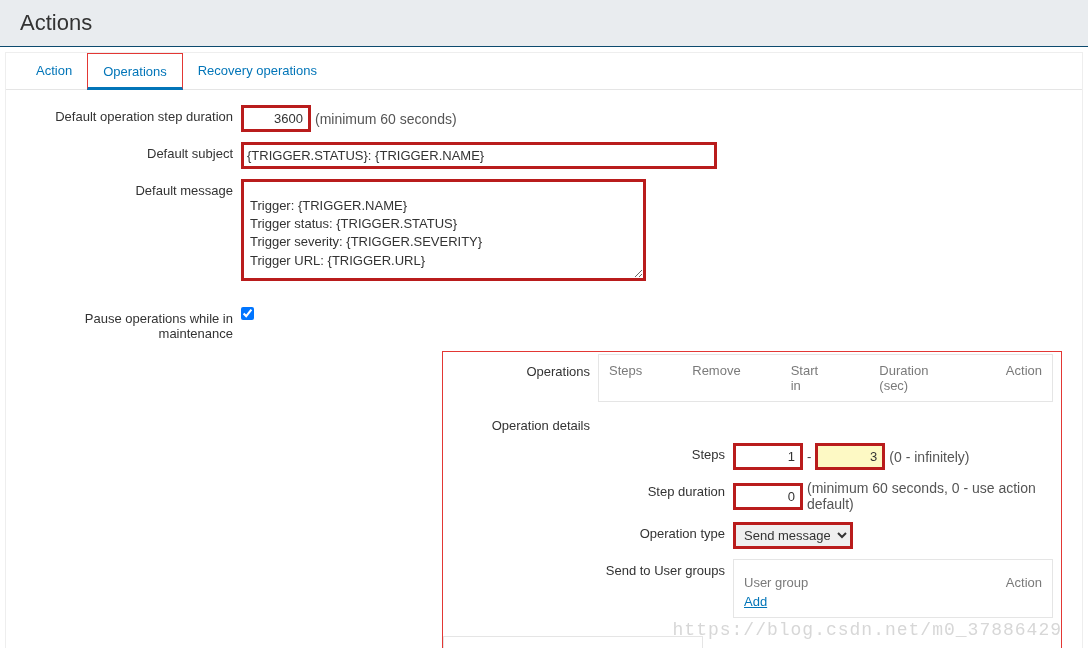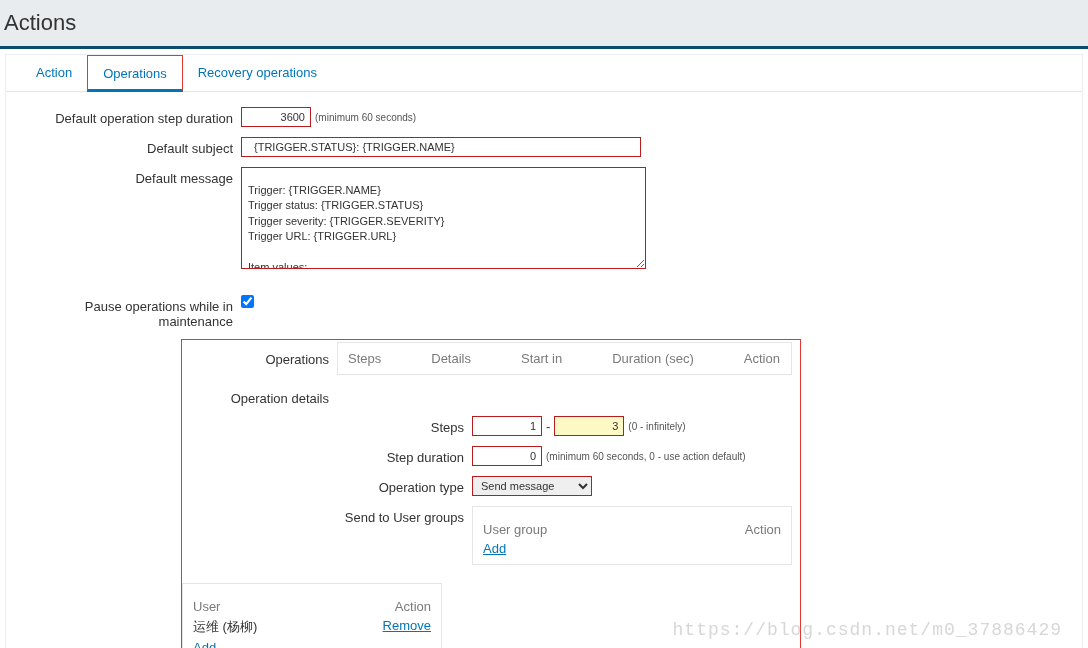--- a/index.html
+++ b/index.html
@@ -5,22 +5,22 @@
   * { box-sizing: border-box; }
   body {
     margin: 0;
     font-family: Arial, Helvetica, sans-serif;
     font-size: 13px;
     color: #333;
     background: #fff;
   }
   .header-bar {
     background: #e9ecef;
-    padding: 10px 4px;
-    border-bottom: 3px solid #0c4a6e;
+    padding: 10px 20px;
+    border-bottom: 1px solid #0c4a6e;
   }
   .header-bar h1 {
     margin: 0;
     font-size: 22px;
     font-weight: 400;
     color: #333;
   }
   .content {
     background: #fff;
     margin: 5px;
@@ -49,51 +49,52 @@
     position: relative;
     margin-bottom: -1px;
   }
   .form-area {
     padding: 15px 20px 20px 20px;
   }
   .form-row {
     display: flex;
     align-items: flex-start;
     margin-bottom: 10px;
+    justify-content: flex-end;
   }
   .form-label {
     width: 215px;
     text-align: right;
     padding-right: 8px;
     padding-top: 4px;
     font-size: 13px;
     color: #333;
   }
   .form-value {
     flex: 1;
     display: flex;
     align-items: center;
     gap: 4px;
   }
   input[type="text"].short { width: 70px; text-align: right; padding: 3px 5px; }
-  input[type="text"].med { width: 400px; padding: 3px 12px; }
+  input[type="text"].med { width: 476px; padding: 3px 3px; }
   input[type="text"], textarea, select {
-    border: 1px solid #b91c1c;
-    font-size: 11px;
+    border: 3px solid #b91c1c;
+    font-size: 13px;
     font-family: inherit;
     color: #333;
   }
   textarea.msg {
     width: 405px;
     height: 102px;
     padding: 15px 6px;
     resize: both;
     line-height: 1.4;
   }
-  .hint { color: #555; font-size: 10px; }
+  .hint { color: #555; font-size: 14px; }
   .red-box {
     border: 1px solid #e33734;
     padding: 2px 0 10px 0;
     margin-left: -60px;
     width: 620px;
   }
   .ops-header-row {
     display: flex;
     align-items: flex-start;
   }
@@ -222,21 +223,21 @@
     </div>
 
     <div class="form-row" style="align-items:flex-start;">
       <div class="form-label" style="padding-top:0;"></div>
       <div class="red-box">
 
         <div class="ops-header-row">
           <div class="ops-label">Operations</div>
           <div class="ops-table">
             <span>Steps</span>
-            <span>Details</span>
+            <span>Remove</span>
             <span>Start in</span>
             <span>Duration (sec)</span>
             <span>Action</span>
           </div>
         </div>
 
         <div class="ops-header-row" style="margin-top:16px;">
           <div class="ops-label" style="padding-top:0;">Operation details</div>
           <div style="flex:1;"></div>
         </div>

